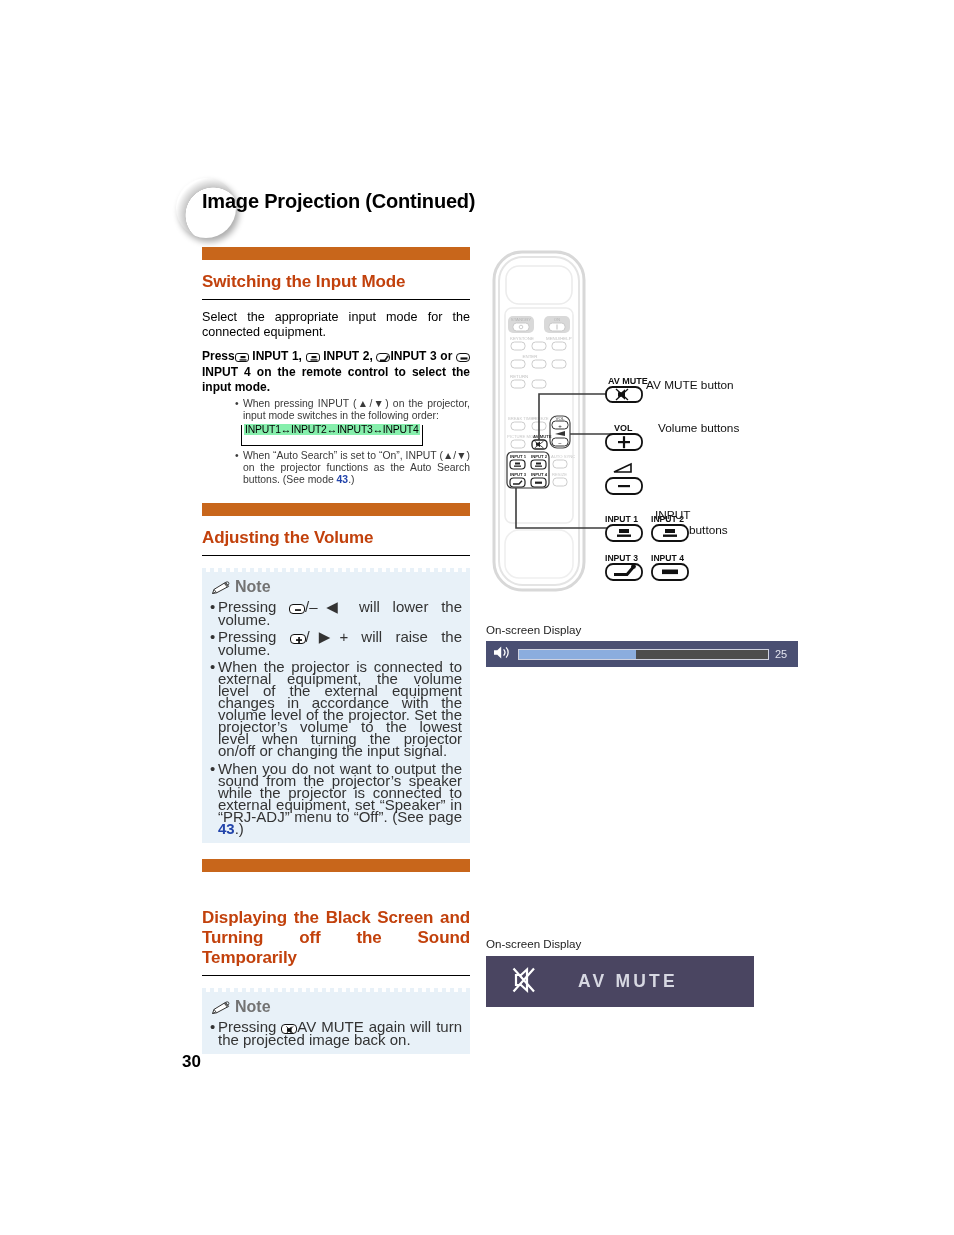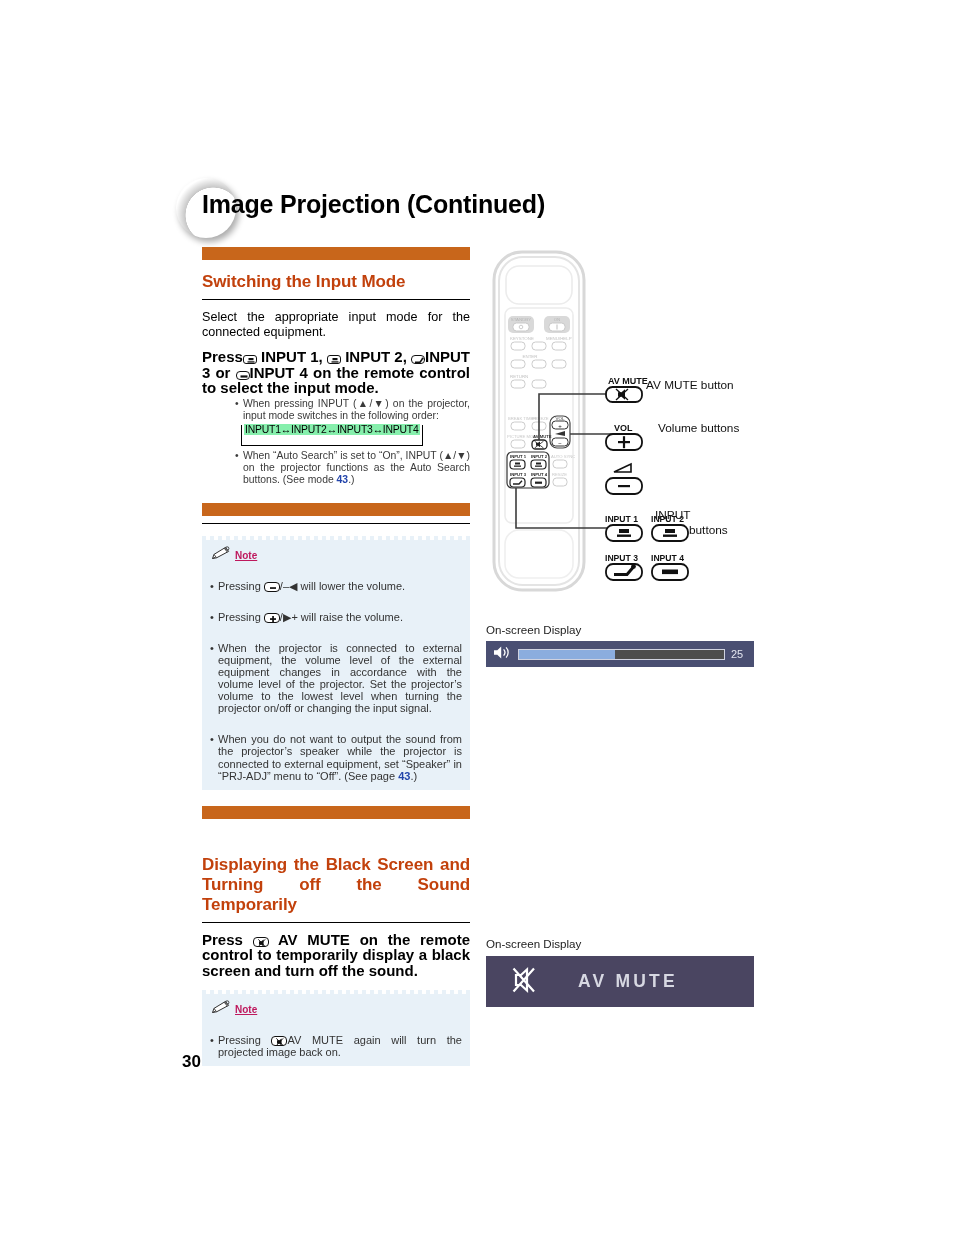--- a/index.html
+++ b/index.html
@@ -20,21 +20,21 @@
   .hdr-circle {
     position:absolute; left:176px; top:178px; width:60px; height:60px;
     border-radius:50%;
     background:
       radial-gradient(circle at 62% 62%, #ffffff 0 52%, rgba(0,0,0,0.22) 53%, rgba(255,255,255,0) 72%),
       #ffffff;
     box-shadow: 3px 4px 6px rgba(0,0,0,0.33);
   }
   .hdr-title {
     position:absolute; left:202px; top:190px;
-    font-size:25px; font-weight:bold; letter-spacing:-0.2px;
+    font-size:20px; font-weight:bold; letter-spacing:-0.2px;
     white-space:nowrap;
   }
 
   
   .colL { position:absolute; left:202px; top:247px; width:268px; }
 
   
   .bar-orange { height:13px; background:#c8661b; width:268px; }
   .sec-title {
     color:#c2410c; font-size:17px; font-weight:bold;
@@ -42,21 +42,21 @@
     margin:12px 0 0 0;
   }
   .sec-title.just { text-align:justify; text-align-last:left;margin-top:36px; }
   .sec-rule { border-bottom:1.6px solid #000; margin-top:7px; }
 
   .p-intro {
     font-size:12.6px; line-height:15.2px; margin-top:10px;
     text-align:justify; text-align-last:left;
   }
   .p-bold {
-    font-size:15px; line-height:15.4px; font-weight:bold;
+    font-size:12px; line-height:15.4px; font-weight:bold;
     margin-top:9px; text-align:justify; text-align-last:left;
   }
   .bullets { margin-top:2px;margin-left:33px; }
   .blt {
     font-size:10.4px; line-height:12.2px; color:#3a3a3a;
     margin-top:2px; padding-left:8px; position:relative;
     text-align:justify; text-align-last:left;
   }
   .blt::before { content:"\2022"; position:absolute; left:0; top:0; }
   .blt.nb { padding-left:8px; }
@@ -78,43 +78,43 @@
   .note {
     margin-top:12px; background:#e8f1f8; padding:6px 8px 8px 8px;
     position:relative;
   }
   .note::before {
     content:""; position:absolute; left:0; right:0; top:0; height:4px;
     background-image: repeating-linear-gradient(to right,
       #e8f1f8 0 4px, #ffffff 4px 8px);
   }
   .note-hd {
-    font-size:10px; font-weight:bold; color:#be185d;
-    margin:4px 0 3px 0; display:flex; align-items:flex-end; gap:3px;text-decoration:underline;
-  }
-  .note .blt { color:#333; font-size:11px; line-height:12.1px; margin-top:19px; }
+    font-size:16px; font-weight:bold; color:#737373;
+    margin:4px 0 3px 0; display:flex; align-items:flex-end; gap:3px;
+  }
+  .note .blt { color:#333; font-size:15px; line-height:12.1px; margin-top:5px; }
 
   
   .pencil { width:22px; height:15px; display:inline-block; }
 
   
   .k {
     display:inline-block; vertical-align:-2px;
     border:1.2px solid #111; border-radius:4px;
     width:14px; height:9px; line-height:7px; text-align:center;
     font-size:7px; position:relative; background:#fff;
   }
   .k.sq   { border-radius:3px; }
   .k svg  { position:absolute; left:0; top:0; }
   .k-lg { width:16px; height:10px; }
 
   
   .osd-label { font-size:11.6px; color:#222; }
   .osd-vol {
-    margin-top:5px; width:268px; height:26px; background:#4a4f72;
+    margin-top:5px; width:312px; height:26px; background:#4a4f72;
     display:flex; align-items:center; padding:0 7px; gap:6px;
   }
   .osd-vol .bar {
     flex:1; height:11px; background:#4d4d4d; border:1px solid #cfd2e0;
     display:flex;
   }
   .osd-vol .bar .fill { background:#8badde; height:100%; }
   .osd-vol .val { color:#e3e5ef; font-size:11px; min-width:16px; }
 
   .osd-mute {
@@ -171,20 +171,21 @@
 
     <div class="bullets">
       <div class="blt">When pressing INPUT (▲/▼) on the projector, input mode switches in the following order:</div>
       <div class="loopbox">
         <span class="inner">INPUT1↔INPUT2↔INPUT3↔INPUT4</span>
       </div>
       <div class="blt nb"><span>When “Auto Search” is set to “On”, INPUT (▲/▼) on the projector functions as the Auto Search buttons. (See mode </span><span class="pg-ref">43</span><span>.)</span></div>
     </div>
 
     <div class="bar-orange" style="margin-top:16px;"></div>
+    <div class="sec-title">Adjusting the Volume</div>
     <div class="sec-rule"></div>
 
 
     <div class="note">
       <div class="note-hd">
         <span class="pencil">
           <svg width="22" height="15" viewBox="0 0 22 15">
             <path d="M2.5 12.5 L4 8.4 L15.5 1.4 L18.6 5.4 L6.6 11.8 Z" fill="#fff" stroke="#333" stroke-width="1"></path>
             <path d="M4 8.4 L6.6 11.8" stroke="#333" stroke-width="0.9"></path>
             <path d="M2.5 12.5 L5.4 11.2" stroke="#333" stroke-width="0.9"></path>
@@ -206,28 +207,20 @@
 
       <div class="blt">When the projector is connected to external equipment, the volume level of the external equipment changes in accordance with the volume level of the projector. Set the projector’s volume to the lowest level when turning the projector on/off or changing the input signal.</div>
 
       <div class="blt"><span>When you do not want to output the sound from the projector’s speaker while the projector is connected to external equipment, set “Speaker” in “PRJ-ADJ” menu to “Off”. (See page </span><span class="pg-ref">43</span><span>.)</span></div>
     </div>
 
     <div class="bar-orange" style="margin-top:16px;"></div>
     <div class="sec-title just">Displaying the Black Screen and Turning off the Sound Temporarily</div>
     <div class="sec-rule"></div>
 
-    <div class="p-bold">
-      <span>Press</span>
-      <span class="k k-lg"><svg width="16" height="10" viewBox="0 0 16 10">
-            <path d="M5 3.2 L7.4 3.2 L9.6 1.6 L9.6 8.4 L7.4 6.8 L5 6.8 Z" fill="#111"></path>
-            <path d="M4.3 1.3 L11.2 8.6 M11.2 1.3 L4.3 8.6" stroke="#111" stroke-width="0.9"></path>
-          </svg></span>
-      <span>AV MUTE on the remote control to temporarily display a black screen and turn off the sound.</span>
-    </div>
 
     <div class="note">
       <div class="note-hd">
         <span class="pencil">
           <svg width="22" height="15" viewBox="0 0 22 15">
             <path d="M2.5 12.5 L4 8.4 L15.5 1.4 L18.6 5.4 L6.6 11.8 Z" fill="#fff" stroke="#333" stroke-width="1"></path>
             <path d="M4 8.4 L6.6 11.8" stroke="#333" stroke-width="0.9"></path>
             <path d="M2.5 12.5 L5.4 11.2" stroke="#333" stroke-width="0.9"></path>
             <path d="M14.2 2.2 L17.4 6.2" stroke="#333" stroke-width="0.9"></path>
             <circle cx="17.2" cy="2.5" r="1.7" fill="none" stroke="#333" stroke-width="0.9"></circle>

